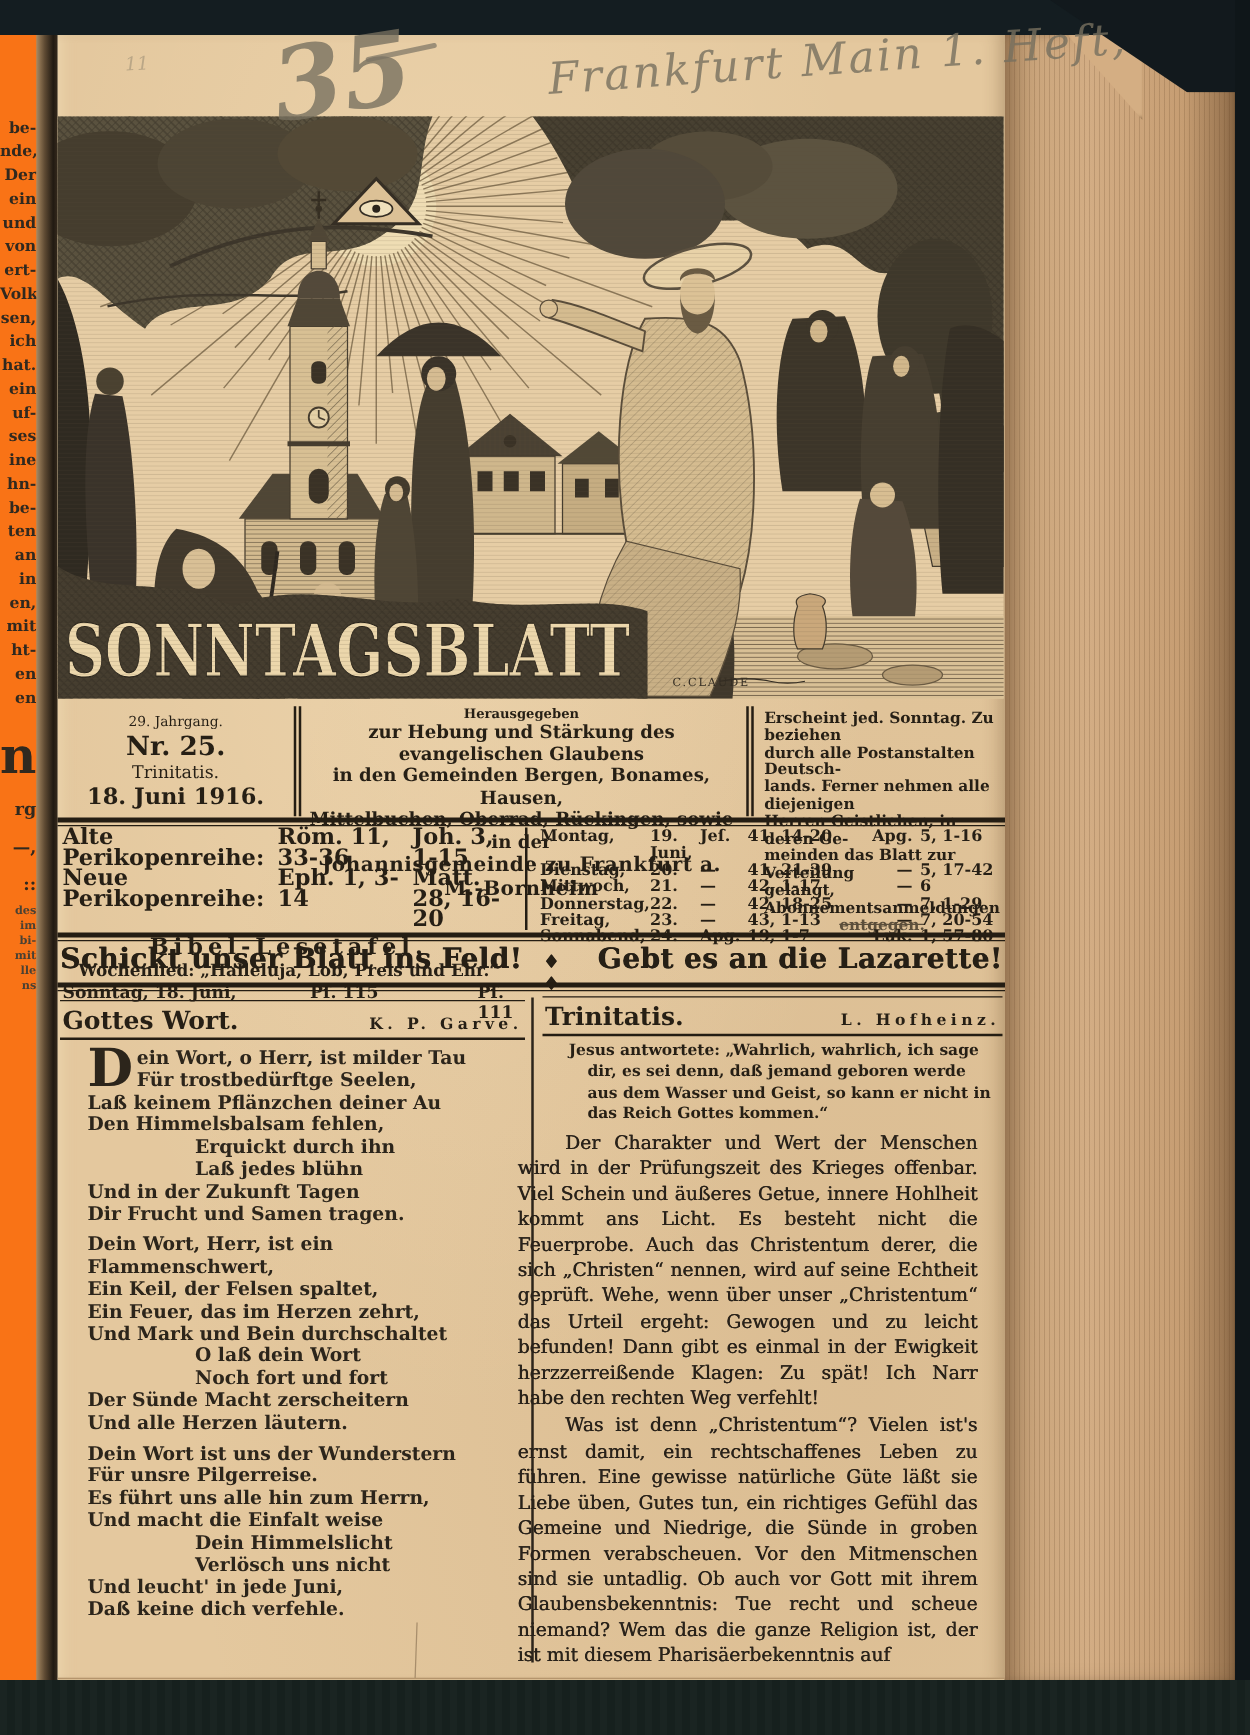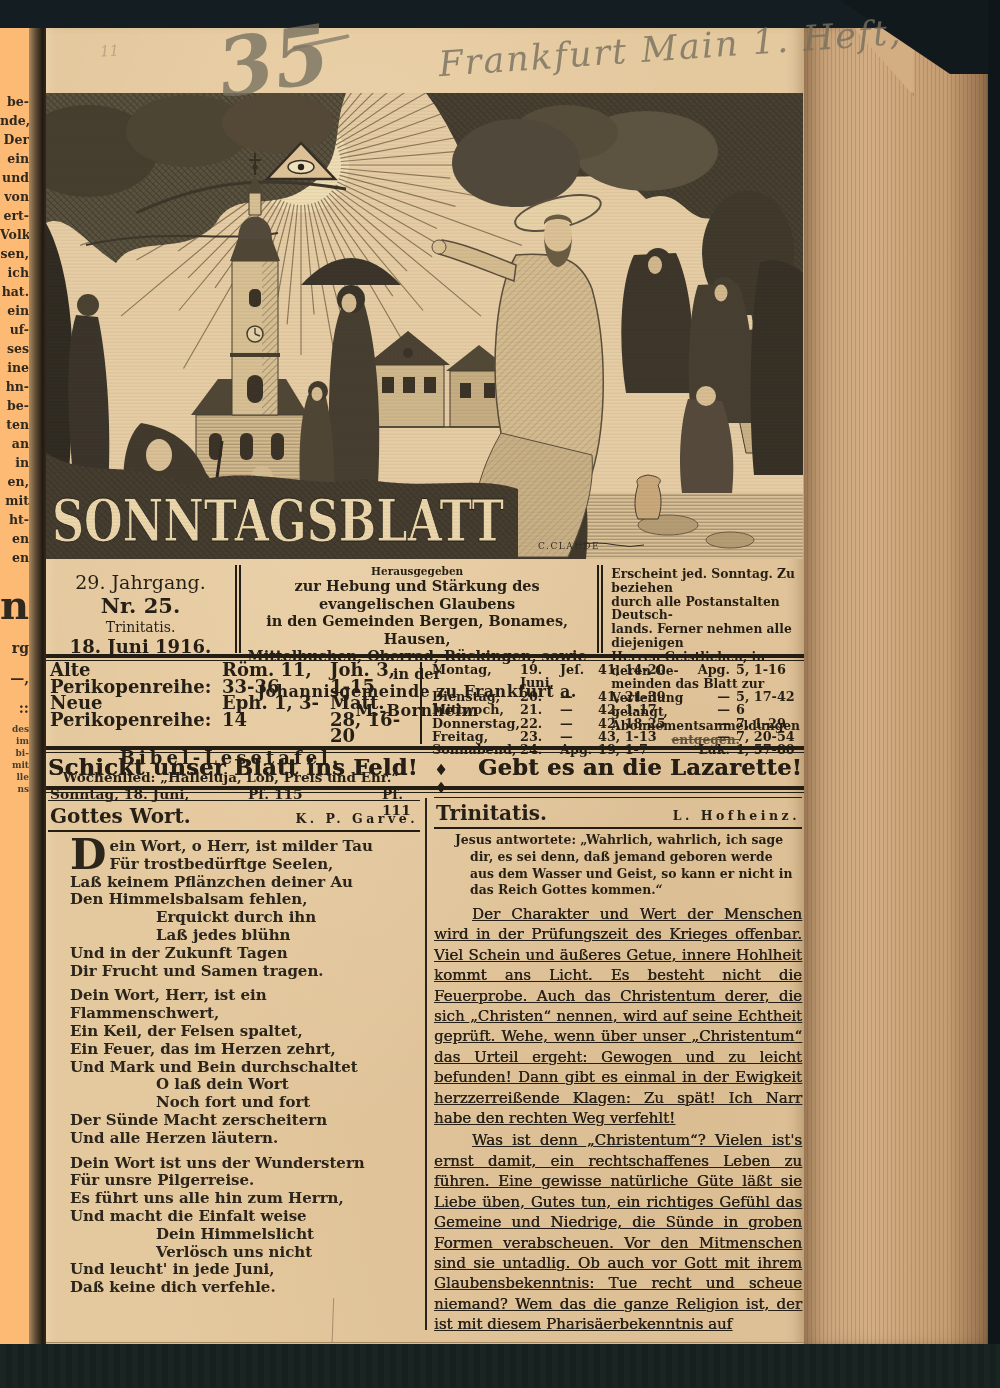--- a/index.html
+++ b/index.html
@@ -16,21 +16,21 @@
       background:repeating-linear-gradient(90deg,#1a2422 0 6px,#16201e 6px 12px);}
 
   
   .stack{left:803px;top:26px;width:192px;height:1320px;z-index:2;
       background:linear-gradient(90deg,#c7a278 0%,#d3ad84 35%,#c69d72 75%,#8f6c49 97%);
       box-shadow:inset 16px 0 20px -8px rgba(80,50,25,.5), inset -8px 0 10px -4px rgba(30,18,8,.55);}
   .stack-lines{left:803px;top:26px;width:192px;height:1320px;z-index:3;
       background:repeating-linear-gradient(90deg,rgba(94,64,35,.20) 0 1px,transparent 1px 4px);}
 
   
-  .prev-page{left:0;top:26px;width:31px;height:1322px;background:#fdba74;z-index:4;}
+  .prev-page{left:0;top:26px;width:31px;height:1322px;background:#f97316;z-index:4;}
   .prev-col{position:absolute;top:66px;right:2px;width:29px;text-align:right;}
   .frag{font-size:12.5px;font-weight:bold;line-height:19px;color:#30291f;}
   .frag-big{font-size:40px;line-height:56px;margin-top:10px;}
   .frag-mid{font-size:14px;line-height:30px;}
   .frag-small{font-size:9px;line-height:12px;color:#4a4133;}
   .spine{left:29px;top:26px;width:17px;height:1322px;z-index:5;
       background:linear-gradient(90deg,#a88a63 0%,#5e4a33 40%,#211a12 80%,#35291c 100%);}
 
   
   .page{left:46px;top:26px;width:758px;height:1322px;z-index:5;
@@ -55,21 +55,21 @@
       letter-spacing:2px;white-space:nowrap;}
 
   
   .illu{left:0;top:67px;width:757px;height:466px;}
   [data-name="sun-rays"] line{stroke:#7d6a4c;stroke-width:1.15;opacity:.85;}
 
   
   .ink{text-shadow:.35px 0 0 currentColor;}
   .mast-info{left:2px;top:539px;width:754px;height:88px;display:flex;}
   .mi-col1{width:188px;text-align:center;padding-top:6px;}
-  .mi-col1 .l1{font-size:19px;}
+  .mi-col1 .l1{font-size:11px;}
   .mi-col1 .l2{font-size:21px;font-weight:bold;}
   .mi-col1 .l3{font-size:14px;margin-top:1px;}
   .mi-col1 .l4{font-size:18px;font-weight:bold;margin-top:1px;}
   .rule-v{width:2px;background:#241d13;margin:0 2px;box-shadow:4px 0 0 #241d13;}
   .mi-col2{width:346px;text-align:center;padding:0 8px;}
   .mi-col2 .h{font-size:10.5px;font-weight:bold;}
   .mi-col2 .l{font-size:14.5px;font-weight:bold;line-height:17.5px;}
   .mi-col2 .lb{font-size:16px;font-weight:bold;line-height:19px;letter-spacing:.4px;}
   .mi-col3{flex:1;padding:2px 2px 0 10px;}
   .mi-col3 .l{font-size:12.3px;font-weight:bold;line-height:13.8px;}
@@ -112,21 +112,21 @@
 
   .poem{left:14px;top:812px;width:360px;font-size:15px;font-weight:bold;line-height:17.8px;color:#2c251b;}
   .stanza{margin-bottom:7px;}
   .pline{padding-left:10px;}
   .pline.ind1{padding-left:28px;}
   .pline.ind2{padding-left:96px;}
   .dropcap{float:left;font-size:42px;line-height:34px;padding-right:3px;font-weight:bold;}
 
   .epigraph{left:392px;top:806px;width:356px;font-size:12.4px;font-weight:bold;
       line-height:16.8px;padding-left:32px;text-indent:-15px;box-sizing:border-box;}
-  .art-body{left:388px;top:878px;width:368px;text-decoration:underline;}
+  .art-body{left:368px;top:878px;width:368px;}
   .para{margin:0 0 2px;font-size:15px;line-height:20.4px;text-align:justify;text-indent:38px;color:#29221a;}
 
   .fold{left:286px;top:1272px;width:1px;height:66px;background:rgba(60,40,20,.35);transform:rotate(2deg);}
 </style>
 </head>
 <body>
 
 <div class="photo" data-name="scan-photo">
 
   <div class="abs cover-top" data-name="book-cover-top"></div>

